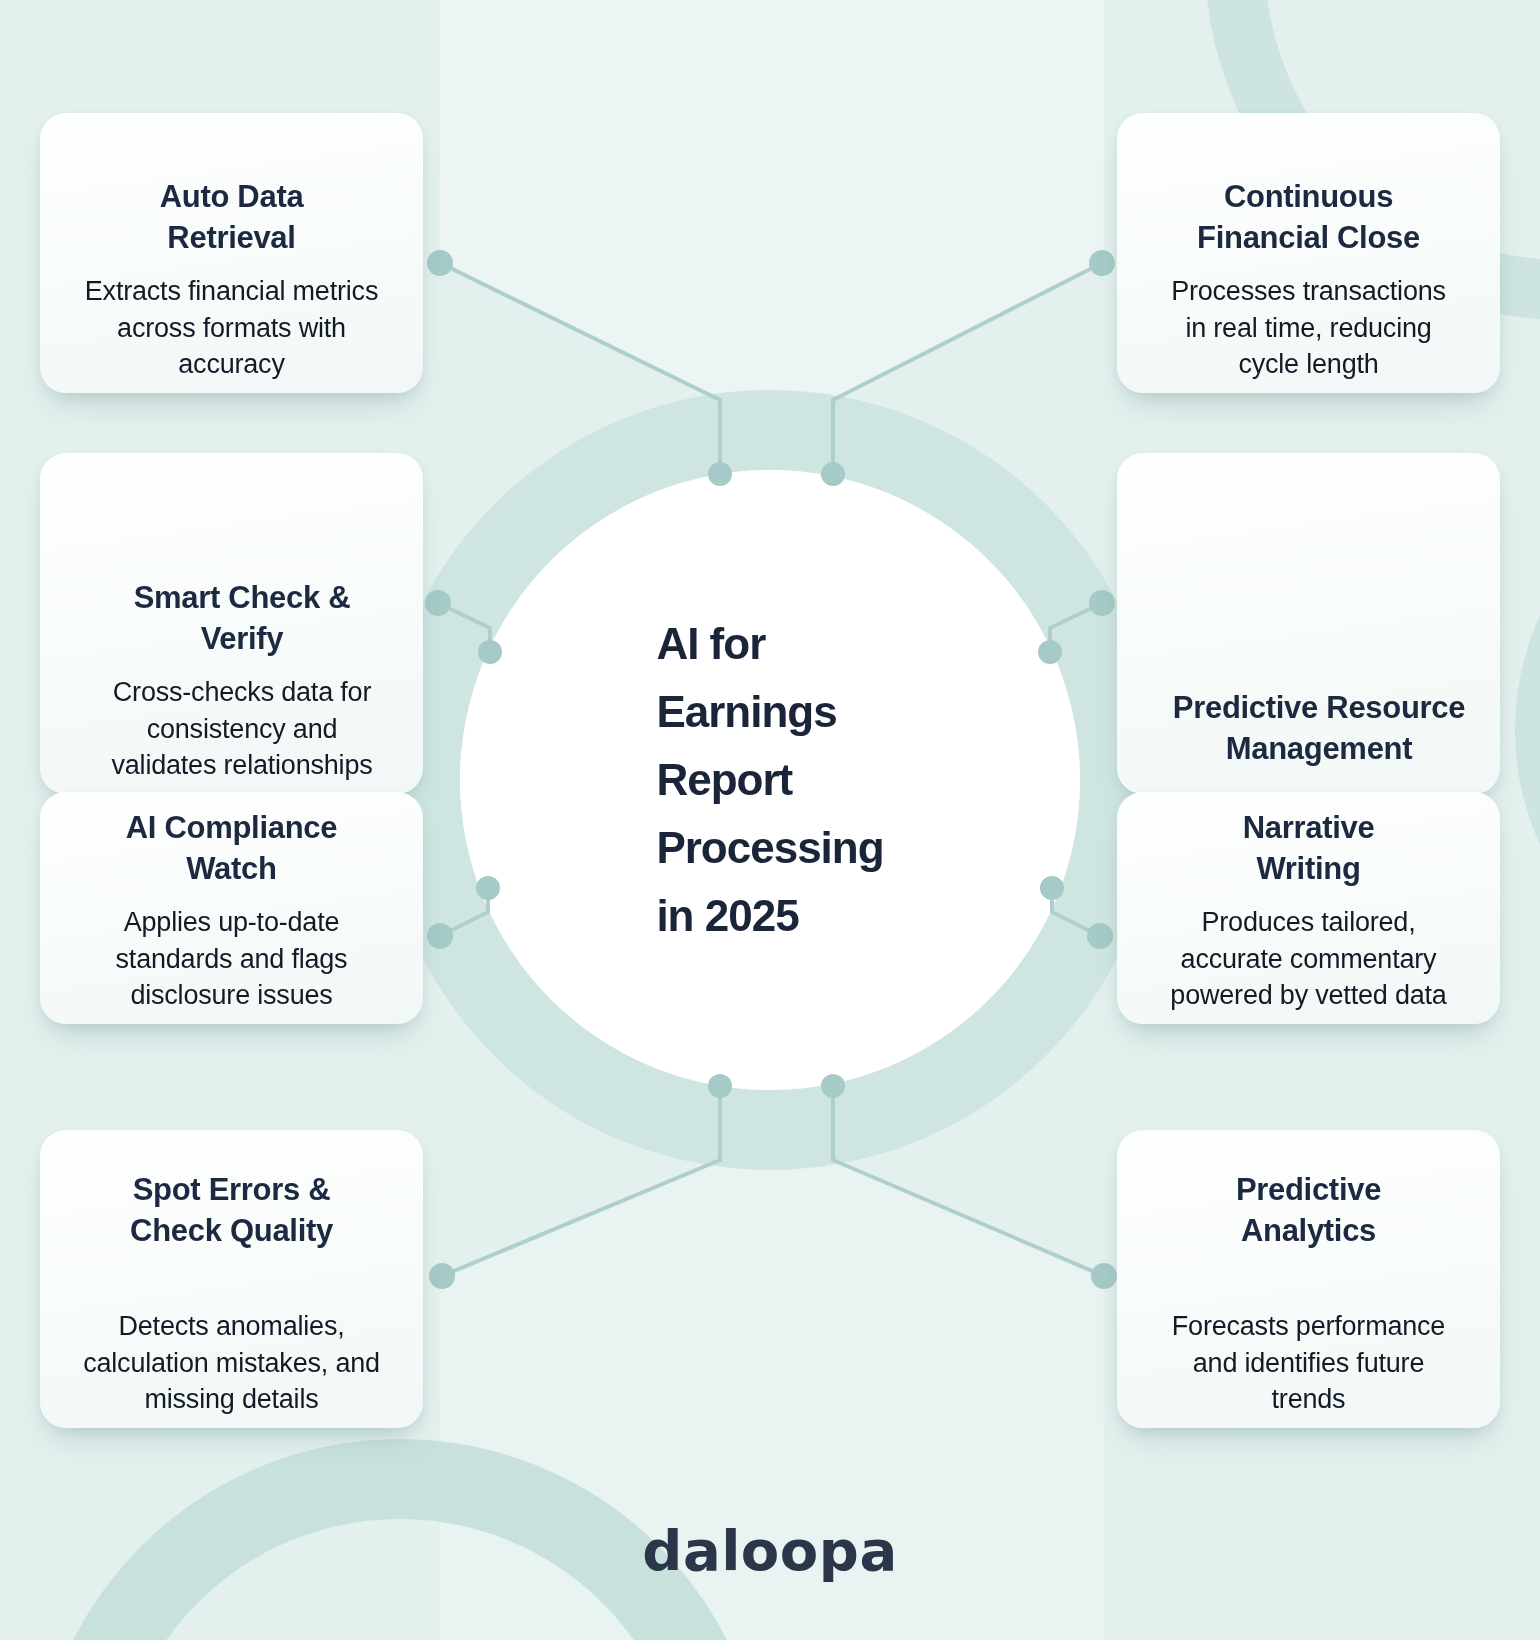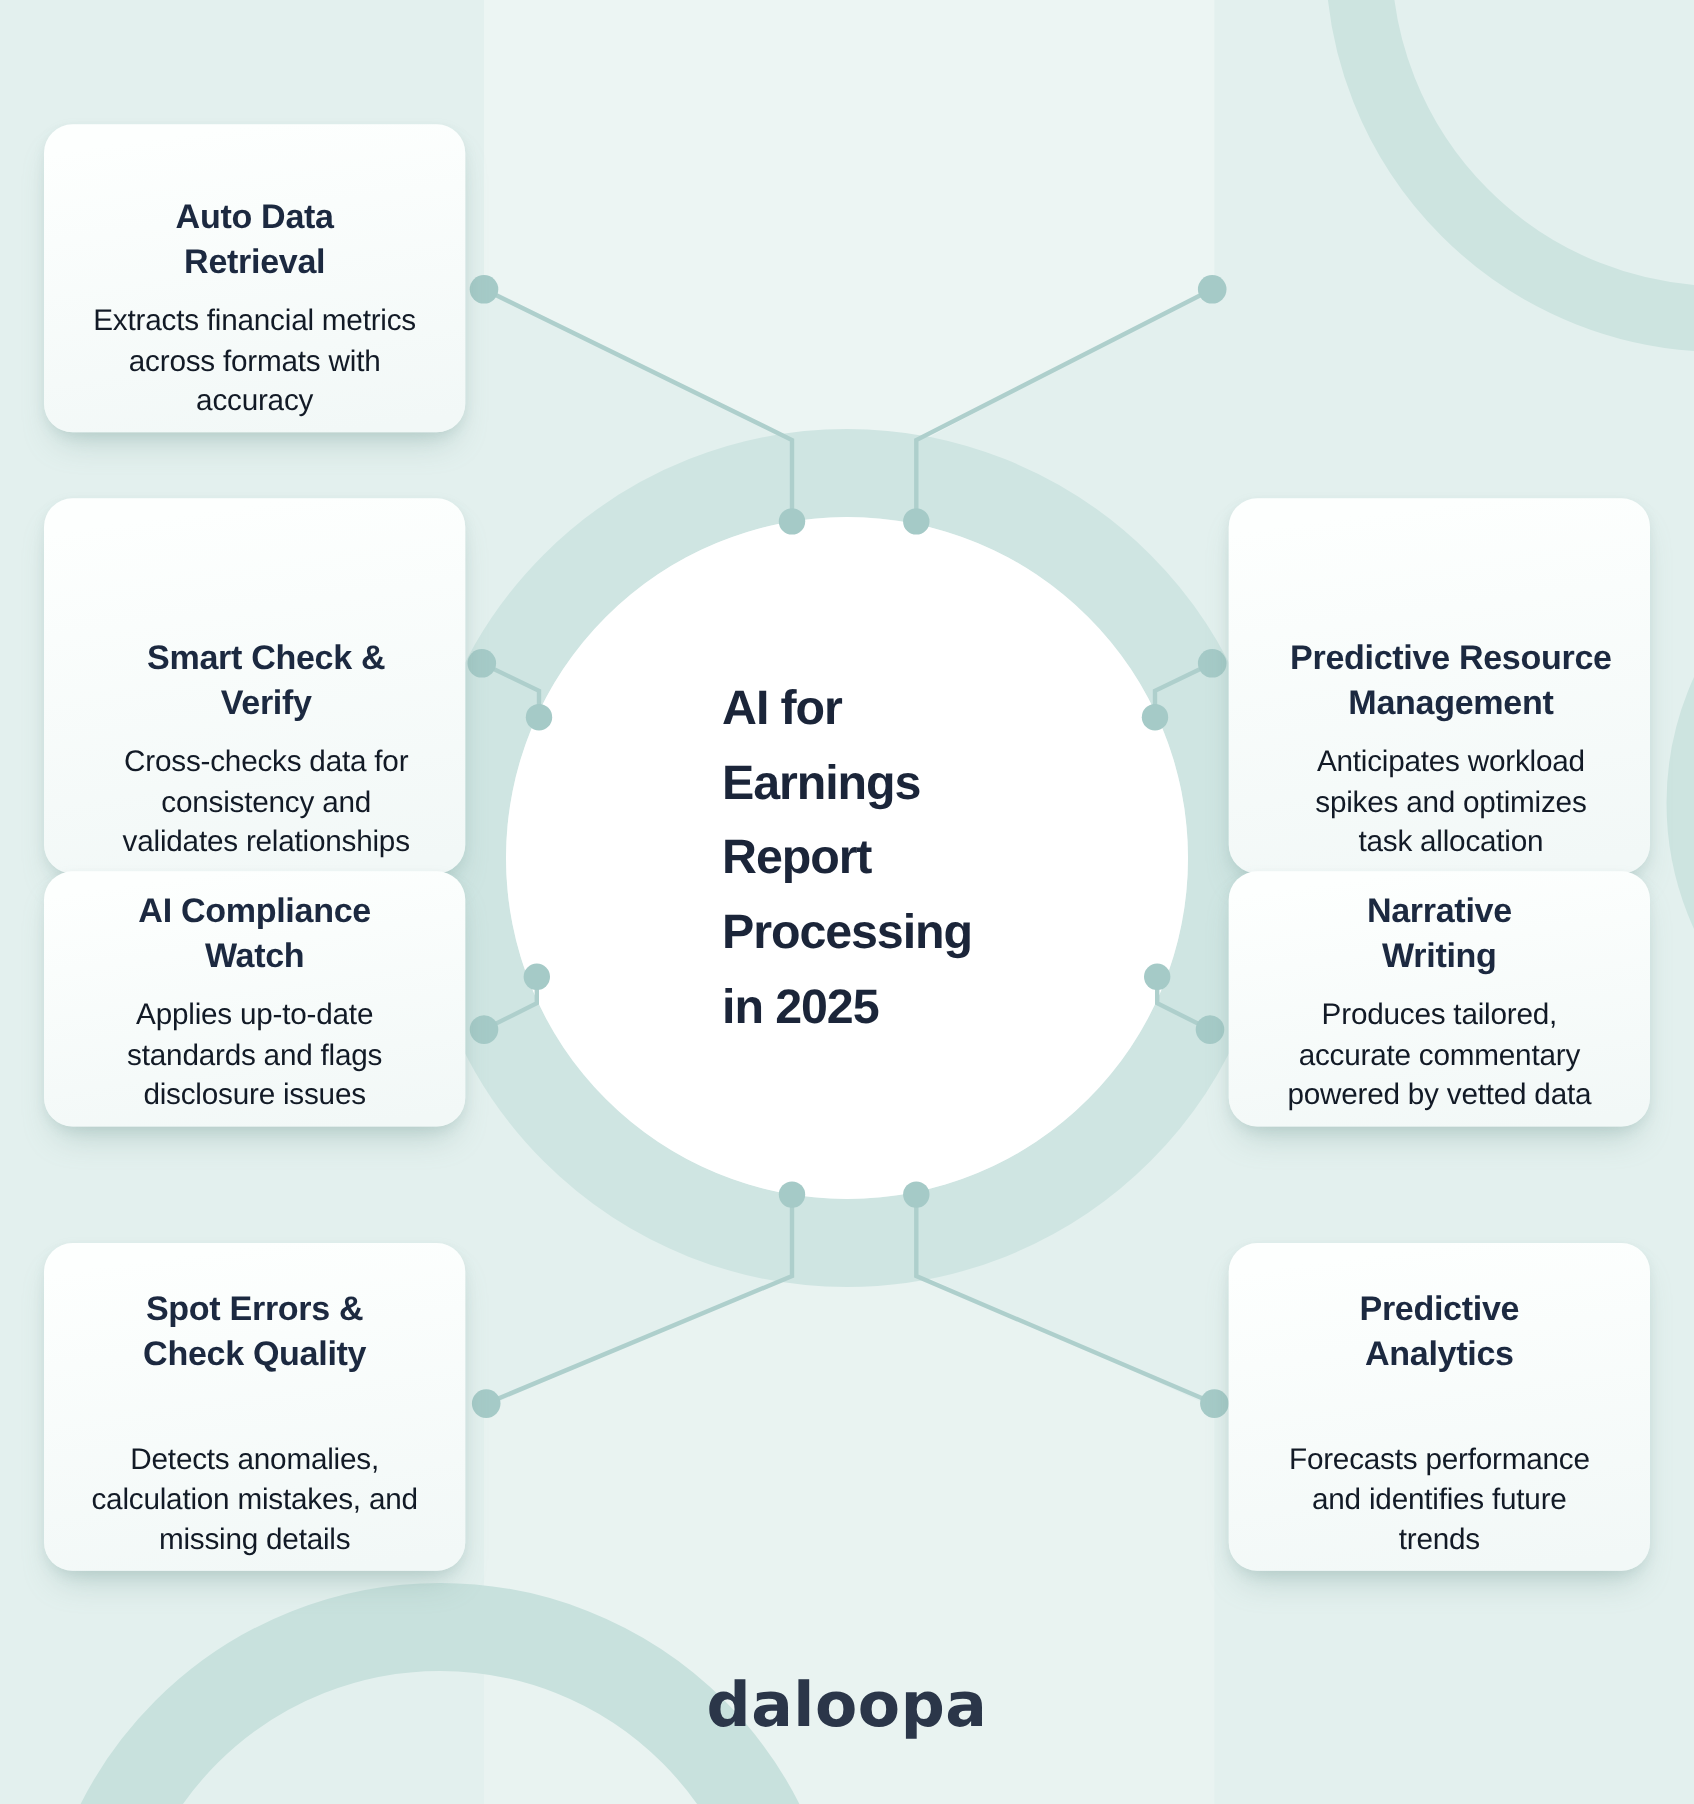--- a/index.html
+++ b/index.html
@@ -116,33 +116,37 @@
 Processing
 in 2025</div>
 
   <div class="card col-left row-1">
     <div class="card-title">Auto Data
 Retrieval</div>
     <div class="card-body">Extracts financial metrics
 across formats with
 accuracy</div>
   </div>
+  <div class="card col-right row-1">
+    <div class="card-title">Continuous
+Financial Close</div>
+    <div class="card-body">Processes transactions
+in real time, reducing
+cycle length</div>
+  </div>
   <div class="card col-left row-2">
     <div class="card-title">Smart Check &amp;
 Verify</div>
     <div class="card-body">Cross-checks data for
 consistency and
 validates relationships</div>
   </div>
   <div class="card col-right row-2">
     <div class="card-title">Predictive Resource
 Management</div>
-    <div class="card-body">Anticipates workload
-spikes and optimizes
-task allocation</div>
   </div>
   <div class="card col-left row-3">
     <div class="card-title">AI Compliance
 Watch</div>
     <div class="card-body">Applies up-to-date
 standards and flags
 disclosure issues</div>
   </div>
   <div class="card col-right row-3">
     <div class="card-title">Narrative

